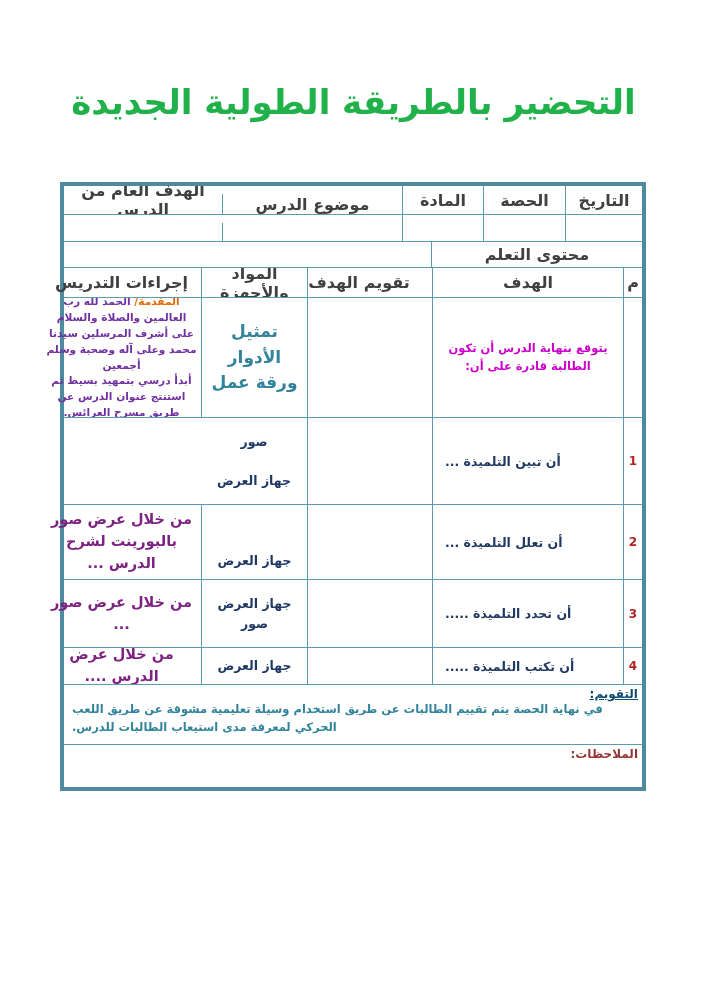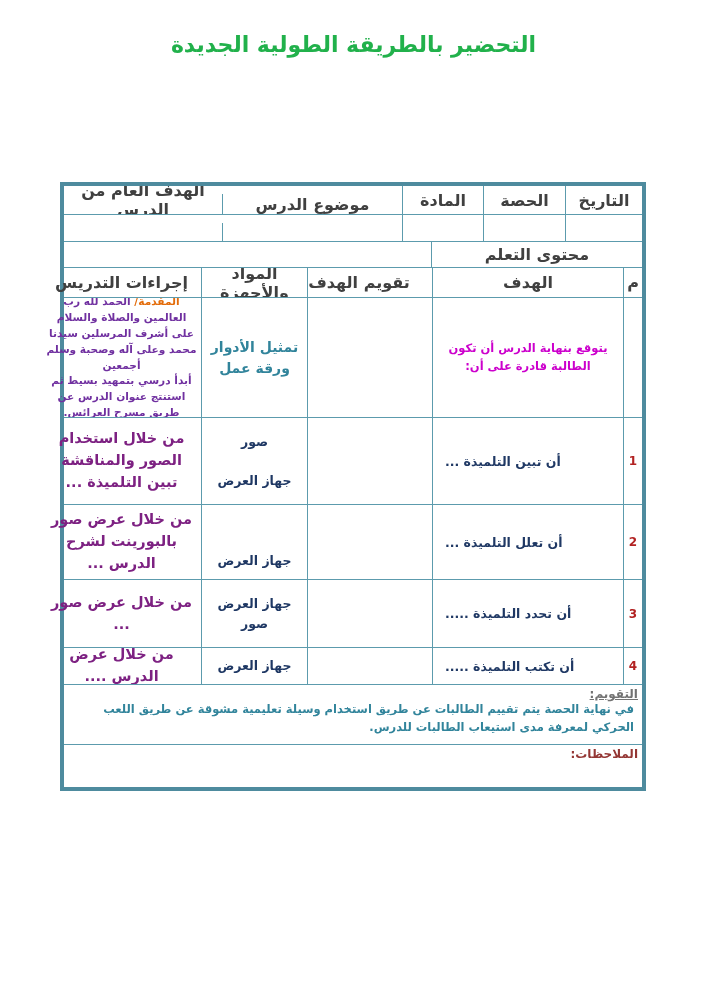--- a/index.html
+++ b/index.html
@@ -4,24 +4,24 @@
 <style>
   html,body{margin:0;padding:0;}
   body{
     width:707px;height:1000px;background:#ffffff;
     font-family:"DejaVu Sans", sans-serif;
     direction:rtl;
     position:relative;
     overflow:hidden;
   }
   .page-title{
-    padding-top:32px;
+    padding-top:82px;
     text-align:center;
     color:#21b14b;
-    font-size:22px;
+    font-size:34px;
     font-weight:bold;
     letter-spacing:0;
   }
   .doc-table{
     position:absolute;
     top:182px;right:61px;
     width:586px;
     border:4px solid #4e8b9e;
     box-sizing:border-box;
     background:#ffffff;
@@ -68,21 +68,21 @@
   .r-3{height:68px;}
   .r-4{height:37px;}
   .r-evalsec{height:60px;display:block;}
   .r-notes{height:42px;display:block;}
 
   .goal-intro{
     color:#cc00cc;font-weight:bold;font-size:11.5px;line-height:1.5;
     padding:0 14px;
   }
   .mat-intro{
-    color:#31849b;font-weight:bold;font-size:14px;line-height:1.5;
+    color:#31849b;font-weight:bold;font-size:17px;line-height:1.5;
     white-space:pre-line;
   }
   .proc-intro{
     font-size:10.6px;font-weight:bold;line-height:1.5;
     color:#7030a0;padding:0 4px;
   }
   .proc-lead{color:#e36c0a;}
   .proc-part2{display:block;}
 
   .num-cell{color:#b22222;font-weight:bold;font-size:12px;}
@@ -93,27 +93,27 @@
   .mat-cell{
     color:#1f3864;font-weight:bold;font-size:12.5px;line-height:1.55;
     white-space:pre-line;
   }
   .mat-bottom{justify-content:flex-end;padding-bottom:9px;}
   .proc-cell{
     color:#7d2182;font-weight:bold;font-size:14.5px;line-height:1.5;
     padding:0 4px;
   }
   .eval-label{
-    color:#737373;font-weight:bold;font-size:12px;
+    color:#0c4a6e;font-weight:bold;font-size:12px;
     text-decoration:underline;
     text-align:right;padding:2px 4px 0 0;
   }
   .eval-text{
     color:#31849b;font-weight:bold;font-size:11.5px;line-height:1.55;
-    text-align:right;padding:0 8px;
+    text-align:left;padding:0 8px;
   }
   .notes-label{
     color:#943634;font-weight:bold;font-size:12px;
     text-align:right;padding:2px 4px 0 0;
   }
 </style>
 </head>
 <body>
 
 <div class="page-title">التحضير بالطريقة الطولية الجديدة</div>
@@ -163,21 +163,20 @@
     </div>
   </div>
 
   <div class="trow r-1">
     <div class="cell c-num num-cell">1</div>
     <div class="cell c-goal goal-cell">أن تبين التلميذة ...</div>
     <div class="cell c-eval"></div>
     <div class="cell c-mat mat-cell">صور
 
 جهاز العرض</div>
-    <div class="cell c-proc proc-cell">من خلال استخدام الصور والمناقشة تبين التلميذة ...</div>
   </div>
 
   <div class="trow r-2">
     <div class="cell c-num num-cell">2</div>
     <div class="cell c-goal goal-cell">أن تعلل التلميذة ...</div>
     <div class="cell c-eval"></div>
     <div class="cell c-mat mat-cell mat-bottom">جهاز العرض</div>
     <div class="cell c-proc proc-cell">من خلال عرض صور بالبورينت لشرح الدرس ...</div>
   </div>
 

